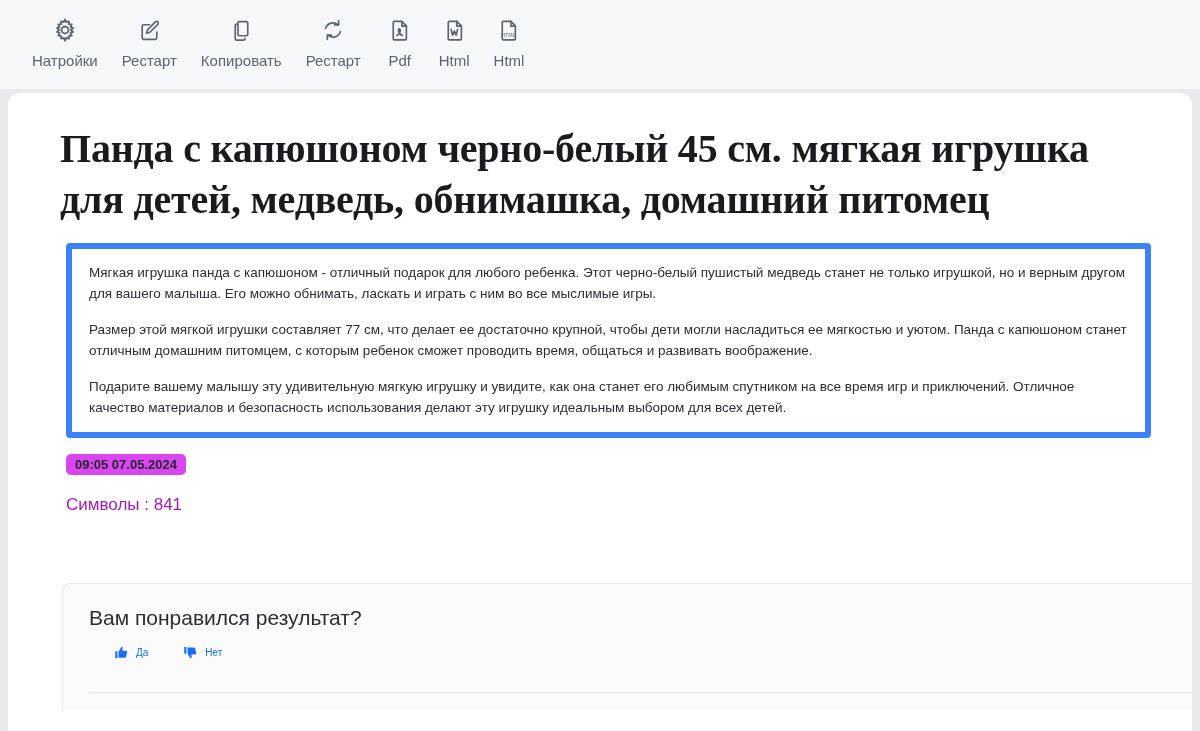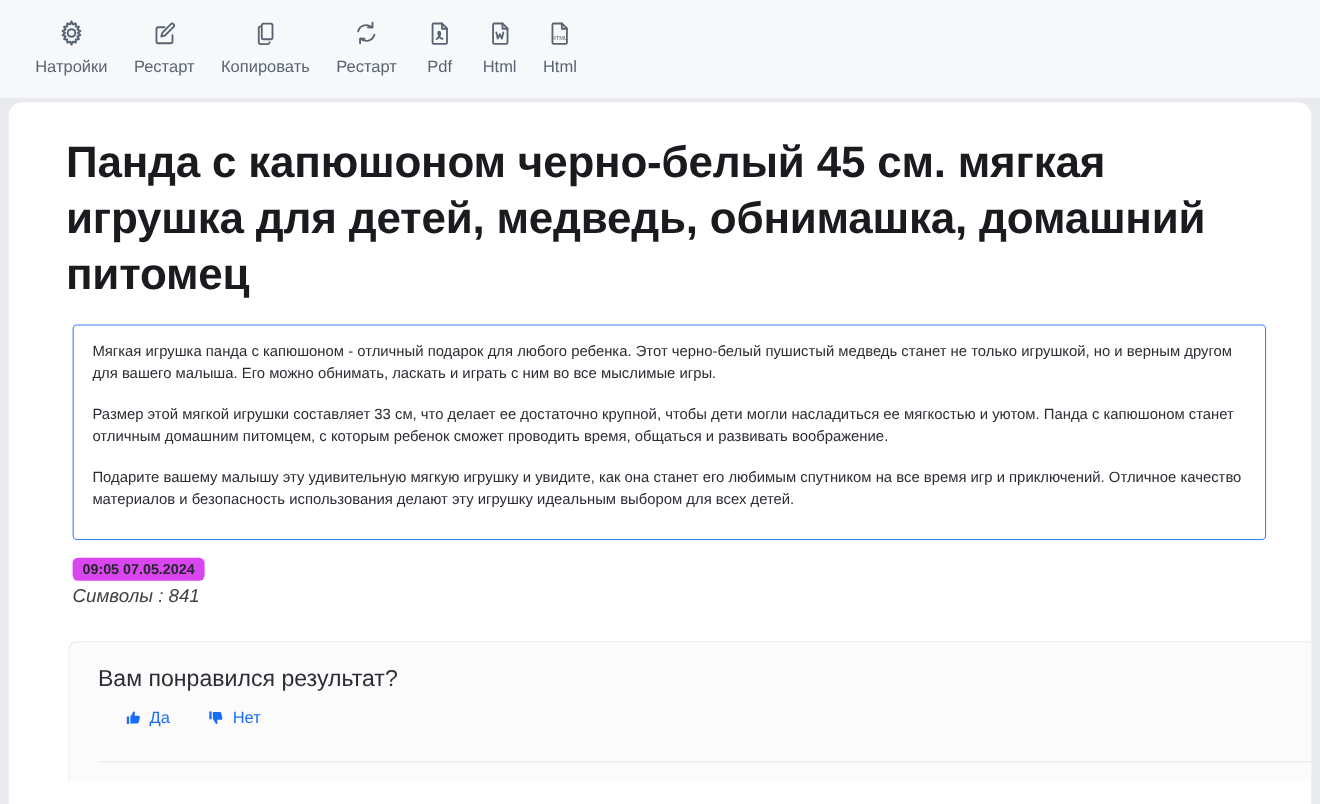--- a/index.html
+++ b/index.html
@@ -64,69 +64,68 @@
     background: #ffffff;
     border-radius: 12px 12px 0 0;
     overflow: hidden;
   }
 
   .card-inner {
     padding: 30px 52px 0 52px;
   }
 
   .page-title {
-    font-family: Liberation Sans, sans-serif;
+    font-family: Liberation Serif, serif;
     font-size: 40px;
     font-weight: bold;
     line-height: 1.28;
     color: #1b1b1f;
     letter-spacing: -0.2px;
     margin: 0 0 18px 0;
     max-width: 1040px;
   }
 
   
   .desc-box {
-    border: 1px solid #3b82f6;
+    border: 6px solid #3b82f6;
     border-radius: 4px;
     padding: 14px 16px 14px 17px;
     background: #ffffff;
     width: 1085px;
     margin-left: 6px;
   }
   .desc-box p {
     margin: 0 0 16px 0;
     font-size: 13.5px;
     line-height: 1.52;
     color: #2a2d33;
     font-family: "Liberation Sans", sans-serif;
   }
-  .desc-box p:last-child { margin-bottom: 11px; }
+  .desc-box p:last-child { margin-bottom: 0; }
 
   
   .meta-wrap {
     margin-top: 16px;
     margin-left: 6px;
   }
   .timestamp-badge {
     display: inline-block;
     background: #d946ef;
     border-radius: 5px;
     padding: 3px 9px;
     font-size: 13px;
     font-weight: bold;
     color: #23262b;
     font-family: "Liberation Sans", sans-serif;
   }
   .char-count {
-    margin-top: 4px;
+    margin-top: 20px;
     font-size: 17px;
-    color: #404040;
-    font-family: "Liberation Sans", sans-serif;
-    font-style: italic;
+    color: #a21caf;
+    font-family: "Liberation Sans", sans-serif;
   }
 
   
   .feedback-card {
     position: absolute;
     left: 54px;
     top: 490px;
     width: 1181px;
     height: 127px;
     background: #fbfbfc;
@@ -148,21 +147,21 @@
     gap: 34px;
     padding-left: 24px;
   }
   .fb-btn {
     display: flex;
     align-items: center;
     gap: 7px;
     cursor: pointer;
     user-select: none;
     color: #1a6ef5;
-    font-size: 15px;
+    font-size: 10px;
     font-family: "Liberation Sans", sans-serif;
   }
   .fb-icon {
     width: 16px;
     height: 16px;
     display: flex;
     align-items: center;
     justify-content: center;
     color: #1a6ef5;
   }
@@ -258,21 +257,21 @@
 
 </div>
 
 <div class="main-card">
   <div class="card-inner">
 
     <h1 class="page-title">Панда с капюшоном черно-белый 45 см. мягкая игрушка для детей, медведь, обнимашка, домашний питомец</h1>
 
     <div class="desc-box">
       <p>Мягкая игрушка панда с капюшоном - отличный подарок для любого ребенка. Этот черно-белый пушистый медведь станет не только игрушкой, но и верным другом для вашего малыша. Его можно обнимать, ласкать и играть с ним во все мыслимые игры.</p>
-      <p>Размер этой мягкой игрушки составляет 33 см, что делает ее достаточно крупной, чтобы дети могли насладиться ее мягкостью и уютом. Панда с капюшоном станет отличным домашним питомцем, с которым ребенок сможет проводить время, общаться и развивать воображение.</p>
+      <p>Размер этой мягкой игрушки составляет 77 см, что делает ее достаточно крупной, чтобы дети могли насладиться ее мягкостью и уютом. Панда с капюшоном станет отличным домашним питомцем, с которым ребенок сможет проводить время, общаться и развивать воображение.</p>
       <p>Подарите вашему малышу эту удивительную мягкую игрушку и увидите, как она станет его любимым спутником на все время игр и приключений. Отличное качество материалов и безопасность использования делают эту игрушку идеальным выбором для всех детей.</p>
     </div>
 
     <div class="meta-wrap">
       <span class="timestamp-badge">09:05 07.05.2024</span>
       <div class="char-count">Символы : 841</div>
     </div>
 
   </div>
 

